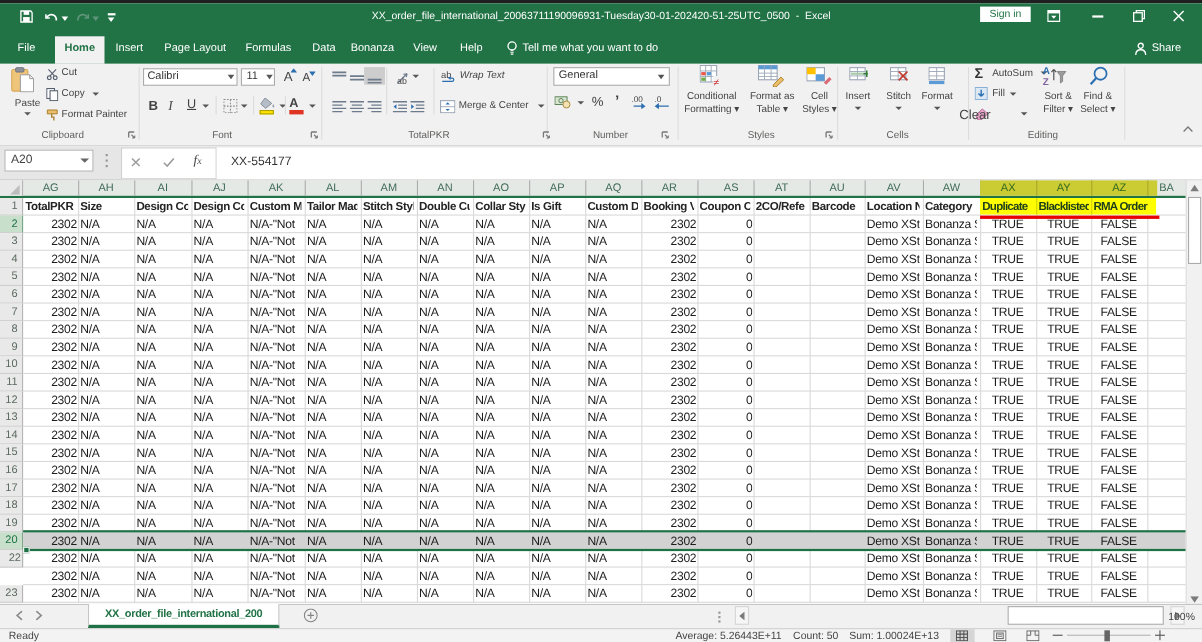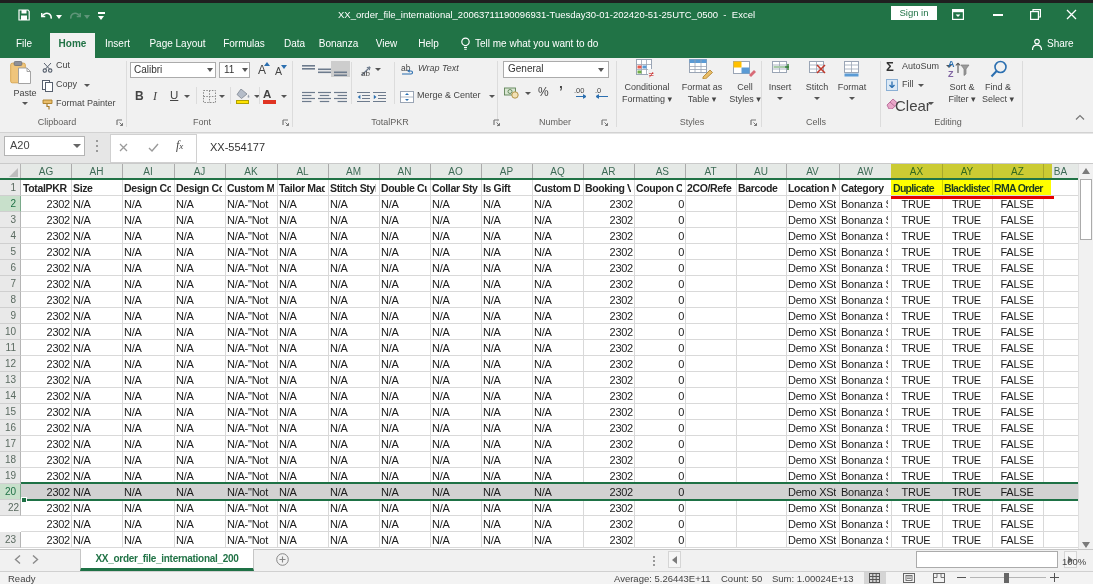--- a/index.html
+++ b/index.html
@@ -294,21 +294,21 @@
 <svg class="a" style="left:886px;top:79px" width="12" height="12" viewBox="0 0 12 12">
 <rect x="0.5" y="0.5" width="11" height="11" fill="#dce9f5" stroke="#8aafd4"></rect>
 <path d="M6 2.5 v6 M6 8.5 l-2.5 -2.5 M6 8.5 l2.5 -2.5" stroke="#2b6fb0" stroke-width="1.3"></path>
 </svg>
 <div class="a" style="left:902px;top:79px;width:30px;height:12px;font-size:9px;color:#444;">Fill</div>
 <div class="a" style="left:918px;top:84px;width:0;height:0;border-left:3px solid transparent;border-right:3px solid transparent;border-top:3.5px solid #555;"></div>
 <svg class="a" style="left:886px;top:98px" width="13" height="11" viewBox="0 0 13 11">
 <path d="M1 7 L7 1 l5 4.5 -6 5.5 h-3z" fill="#e8a7c8" stroke="#b86898" stroke-width="0.9"></path>
 <path d="M4 4 l5 4.5" stroke="#b86898" stroke-width="0.9"></path>
 </svg>
-<div class="a" style="left:895px;top:97px;width:40px;height:12px;font-size:15px;color:#444;">Clear</div>
+<div class="a" style="left:872px;top:97px;width:40px;height:12px;font-size:12px;color:#444;">Clear</div>
 <div class="a" style="left:928px;top:102px;width:0;height:0;border-left:3px solid transparent;border-right:3px solid transparent;border-top:3.5px solid #555;"></div>
 <svg class="a" style="left:948px;top:59px" width="22" height="19" viewBox="0 0 22 19">
 <text x="0" y="8" font-size="9" font-weight="bold" fill="#2b6fb0" font-family="Liberation Sans">A</text>
 <text x="0" y="18" font-size="9" font-weight="bold" fill="#8064a2" font-family="Liberation Sans">Z</text>
 <path d="M10 14 v-10 M10 4 l-2.2 2.5 M10 4 l2.2 2.5" stroke="#555" stroke-width="1.1" fill="none"></path>
 <path d="M13 6 h8 l-3 4 v5 l-2 1.5 v-6.5z" fill="#9b9b9b" stroke="#7a7a7a" stroke-width="0.7"></path>
 </svg>
 <div class="a" style="left:936px;top:82px;width:52px;height:11px;font-size:9px;color:#444;text-align:center;">Sort &amp;</div>
 <div class="a" style="left:936px;top:94px;width:52px;height:11px;font-size:9px;color:#444;text-align:center;">Filter&nbsp;▾</div>
 <svg class="a" style="left:990px;top:60px" width="18" height="18" viewBox="0 0 18 18">
@@ -348,21 +348,21 @@
 <div class="a" style="left:122px;top:164px;width:52px;height:14px;font-size:10px;color:#3d6a55;text-align:center;line-height:15px;overflow:hidden;">AI</div>
 <div class="a" style="left:174px;top:164px;width:51px;height:14px;font-size:10px;color:#3d6a55;text-align:center;line-height:15px;overflow:hidden;">AJ</div>
 <div class="a" style="left:225px;top:164px;width:52px;height:14px;font-size:10px;color:#3d6a55;text-align:center;line-height:15px;overflow:hidden;">AK</div>
 <div class="a" style="left:277px;top:164px;width:51px;height:14px;font-size:10px;color:#3d6a55;text-align:center;line-height:15px;overflow:hidden;">AL</div>
 <div class="a" style="left:328px;top:164px;width:51px;height:14px;font-size:10px;color:#3d6a55;text-align:center;line-height:15px;overflow:hidden;">AM</div>
 <div class="a" style="left:379px;top:164px;width:51px;height:14px;font-size:10px;color:#3d6a55;text-align:center;line-height:15px;overflow:hidden;">AN</div>
 <div class="a" style="left:430px;top:164px;width:51px;height:14px;font-size:10px;color:#3d6a55;text-align:center;line-height:15px;overflow:hidden;">AO</div>
 <div class="a" style="left:481px;top:164px;width:51px;height:14px;font-size:10px;color:#3d6a55;text-align:center;line-height:15px;overflow:hidden;">AP</div>
 <div class="a" style="left:532px;top:164px;width:51px;height:14px;font-size:10px;color:#3d6a55;text-align:center;line-height:15px;overflow:hidden;">AQ</div>
 <div class="a" style="left:583px;top:164px;width:51px;height:14px;font-size:10px;color:#3d6a55;text-align:center;line-height:15px;overflow:hidden;">AR</div>
-<div class="a" style="left:618px;top:164px;width:51px;height:30px;font-size:10px;color:#3d6a55;text-align:right;line-height:15px;overflow:hidden;">AS</div>
+<div class="a" style="left:658px;top:164px;width:51px;height:30px;font-size:10px;color:#3d6a55;text-align:left;line-height:15px;overflow:hidden;">AS</div>
 <div class="a" style="left:685px;top:164px;width:51px;height:14px;font-size:10px;color:#3d6a55;text-align:center;line-height:15px;overflow:hidden;">AT</div>
 <div class="a" style="left:736px;top:164px;width:50px;height:14px;font-size:10px;color:#3d6a55;text-align:center;line-height:15px;overflow:hidden;">AU</div>
 <div class="a" style="left:786px;top:164px;width:53px;height:14px;font-size:10px;color:#3d6a55;text-align:center;line-height:15px;overflow:hidden;">AV</div>
 <div class="a" style="left:839px;top:164px;width:52px;height:14px;font-size:10px;color:#3d6a55;text-align:center;line-height:15px;overflow:hidden;">AW</div>
 <div class="a" style="left:891px;top:164px;width:51px;height:14px;font-size:10px;color:#3d6a55;text-align:center;line-height:15px;overflow:hidden;">AX</div>
 <div class="a" style="left:942px;top:164px;width:50px;height:14px;font-size:10px;color:#3d6a55;text-align:center;line-height:15px;overflow:hidden;">AY</div>
 <div class="a" style="left:992px;top:164px;width:51px;height:14px;font-size:10px;color:#3d6a55;text-align:center;line-height:15px;overflow:hidden;">AZ</div>
 <div class="a" style="left:1043px;top:164px;width:35px;height:14px;font-size:10px;color:#3d6a55;text-align:center;line-height:15px;overflow:hidden;">BA</div>
 <div class="a" style="left:71px;top:164px;width:1px;height:14px;background:#ababab;"></div>
 <div class="a" style="left:122px;top:164px;width:1px;height:14px;background:#ababab;"></div>

